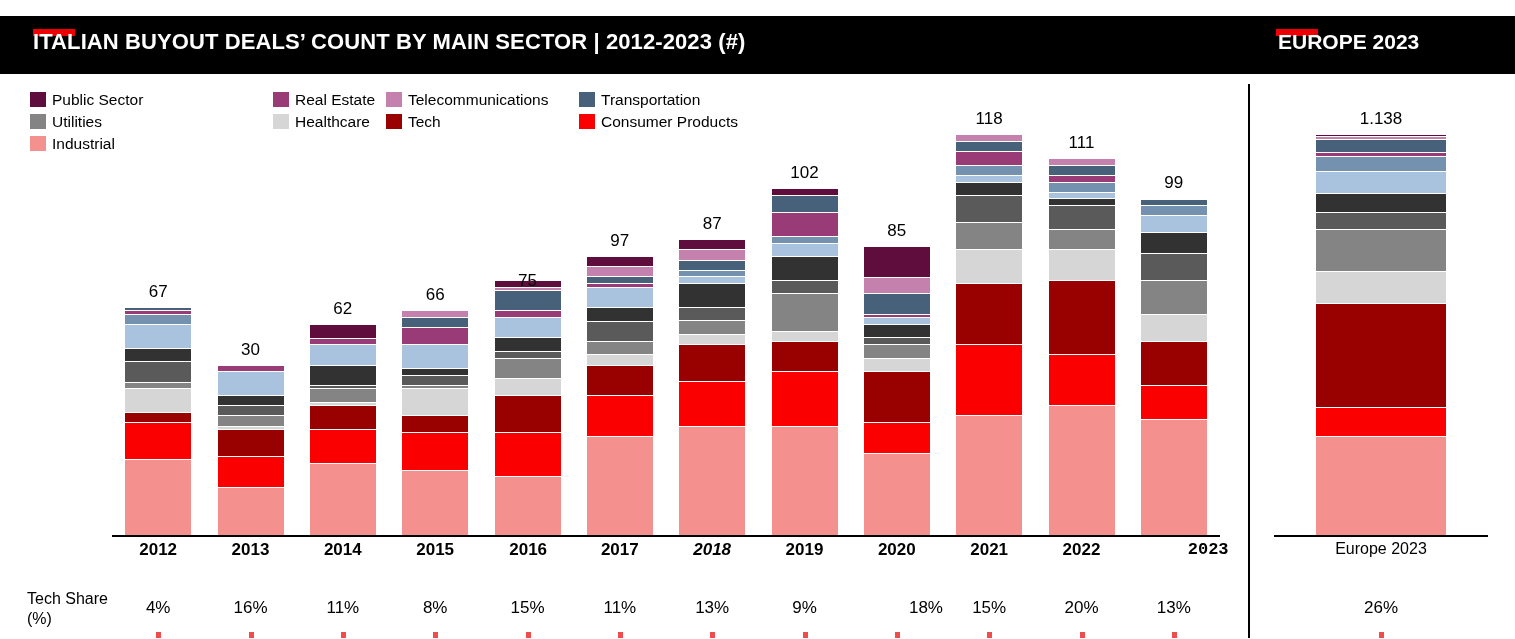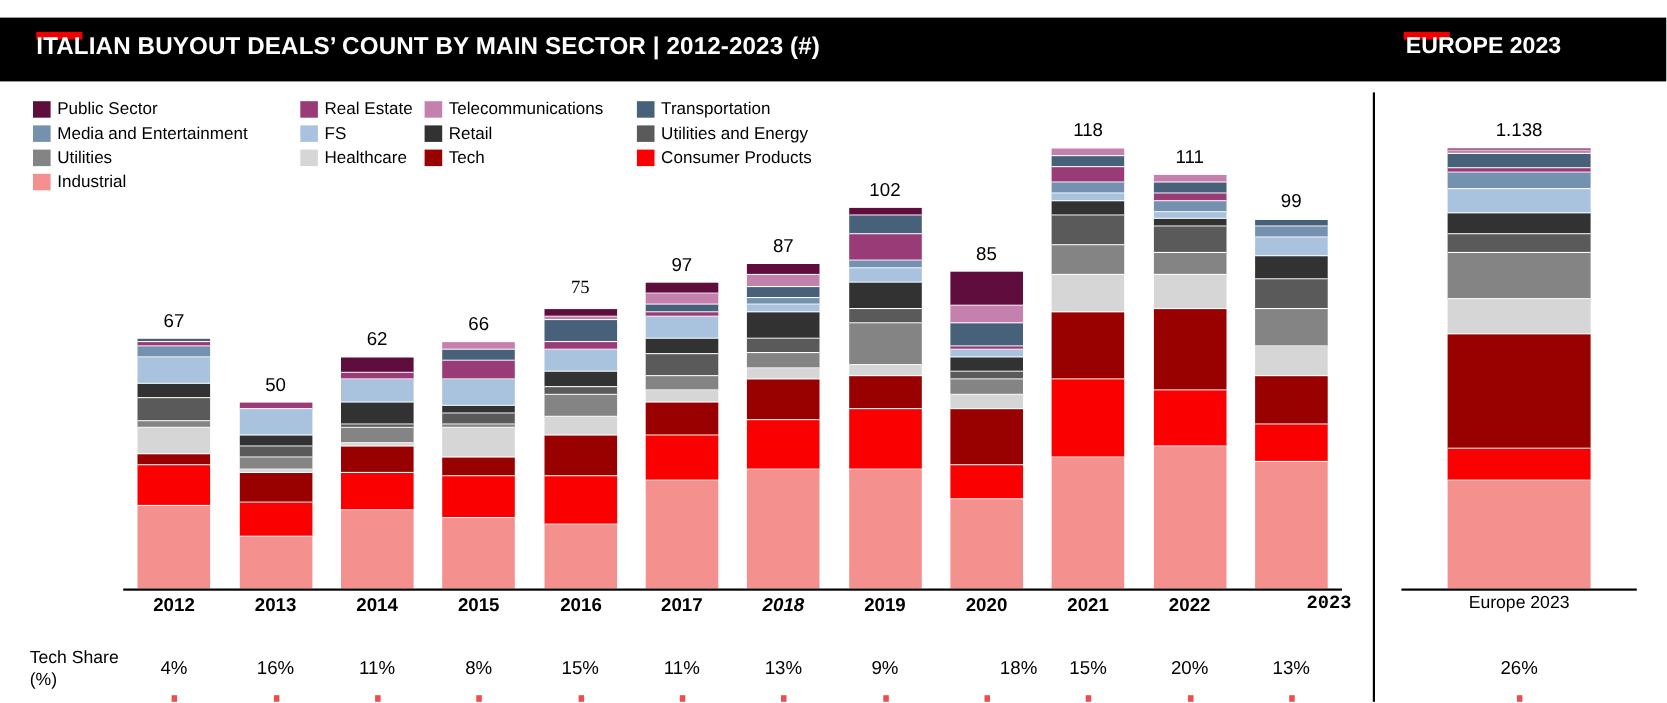--- a/index.html
+++ b/index.html
@@ -216,38 +216,20 @@
           <span class="legend-swatch" style="background: rgb(153, 59, 119);"></span>
           <span class="legend-label">Real Estate</span>
         </div>
         <div class="legend-item lc2">
           <span class="legend-swatch" style="background: rgb(196, 129, 174);"></span>
           <span class="legend-label">Telecommunications</span>
         </div>
         <div class="legend-item lc3">
           <span class="legend-swatch" style="background: rgb(70, 97, 121);"></span>
           <span class="legend-label">Transportation</span>
-        </div>
-      </div>
-      <div class="legend-row">
-        <div class="legend-item lc0">
-          <span class="legend-swatch" style="background: rgb(117, 145, 176);"></span>
-          <span class="legend-label">Media and Entertainment</span>
-        </div>
-        <div class="legend-item lc1">
-          <span class="legend-swatch" style="background: rgb(169, 194, 221);"></span>
-          <span class="legend-label">FS</span>
-        </div>
-        <div class="legend-item lc2">
-          <span class="legend-swatch" style="background: rgb(50, 50, 50);"></span>
-          <span class="legend-label">Retail</span>
-        </div>
-        <div class="legend-item lc3">
-          <span class="legend-swatch" style="background: rgb(90, 90, 90);"></span>
-          <span class="legend-label">Utilities and Energy</span>
         </div>
       </div>
       <div class="legend-row">
         <div class="legend-item lc0">
           <span class="legend-swatch" style="background: rgb(132, 132, 132);"></span>
           <span class="legend-label">Utilities</span>
         </div>
         <div class="legend-item lc1">
           <span class="legend-swatch" style="background: rgb(214, 214, 214);"></span>
           <span class="legend-label">Healthcare</span>
@@ -290,21 +272,21 @@
         <div class="seg" title="Real Estate: 2" style="background: rgb(153, 59, 119); height: 6.77966px;"></div>
         <div class="seg" title="FS: 7" style="background: rgb(169, 194, 221); height: 23.7288px;"></div>
         <div class="seg" title="Retail: 3" style="background: rgb(50, 50, 50); height: 10.1695px;"></div>
         <div class="seg" title="Utilities and Energy: 3" style="background: rgb(90, 90, 90); height: 10.1695px;"></div>
         <div class="seg" title="Services: 3" style="background: rgb(132, 132, 132); height: 10.1695px;"></div>
         <div class="seg" title="Healthcare: 1" style="background: rgb(214, 214, 214); height: 3.38983px;"></div>
         <div class="seg" title="Tech: 8" style="background: rgb(153, 0, 0); height: 27.1186px;"></div>
         <div class="seg" title="Consumer Products: 9" style="background: rgb(251, 0, 0); height: 30.5085px;"></div>
         <div class="seg" title="Industrial: 14" style="background: rgb(244, 145, 143); height: 47.4576px;"></div>
       </div>
-      <div class="bar-total" style="left: 138.5px; bottom: 175.492px;">50</div>
+      <div class="bar-total" style="left: 138.5px; bottom: 175.492px;">30</div>
       <div class="bar-group" style="left: 197.833px; width: 66px; height: 210.169px;">
         <div class="seg" title="Public Sector: 4" style="background: rgb(95, 13, 61); height: 13.5593px;"></div>
         <div class="seg" title="Real Estate: 2" style="background: rgb(153, 59, 119); height: 6.77966px;"></div>
         <div class="seg" title="FS: 6" style="background: rgb(169, 194, 221); height: 20.339px;"></div>
         <div class="seg" title="Retail: 6" style="background: rgb(50, 50, 50); height: 20.339px;"></div>
         <div class="seg" title="Utilities and Energy: 1" style="background: rgb(90, 90, 90); height: 3.38983px;"></div>
         <div class="seg" title="Services: 4" style="background: rgb(132, 132, 132); height: 13.5593px;"></div>
         <div class="seg" title="Healthcare: 1" style="background: rgb(214, 214, 214); height: 3.38983px;"></div>
         <div class="seg" title="Tech: 7" style="background: rgb(153, 0, 0); height: 23.7288px;"></div>
         <div class="seg" title="Consumer Products: 10" style="background: rgb(251, 0, 0); height: 33.8983px;"></div>
@@ -332,21 +314,21 @@
         <div class="seg" title="Real Estate: 2" style="background: rgb(153, 59, 119); height: 6.77966px;"></div>
         <div class="seg" title="FS: 6" style="background: rgb(169, 194, 221); height: 20.339px;"></div>
         <div class="seg" title="Retail: 4" style="background: rgb(50, 50, 50); height: 13.5593px;"></div>
         <div class="seg" title="Utilities and Energy: 2" style="background: rgb(90, 90, 90); height: 6.77966px;"></div>
         <div class="seg" title="Services: 6" style="background: rgb(132, 132, 132); height: 20.339px;"></div>
         <div class="seg" title="Healthcare: 5" style="background: rgb(214, 214, 214); height: 16.9492px;"></div>
         <div class="seg" title="Tech: 11" style="background: rgb(153, 0, 0); height: 37.2881px;"></div>
         <div class="seg" title="Consumer Products: 13" style="background: rgb(251, 0, 0); height: 44.0678px;"></div>
         <div class="seg" title="Industrial: 17" style="background: rgb(244, 145, 143); height: 57.6271px;"></div>
       </div>
-      <div class="bar-total" style="left: 415.5px; bottom: 264px; font-family: Liberation Serif, serif;">75</div>
+      <div class="bar-total" style="left: 415.5px; bottom: 244px;">75</div>
       <div class="bar-group" style="left: 474.833px; width: 66px; height: 277.966px;">
         <div class="seg" title="Public Sector: 3" style="background: rgb(95, 13, 61); height: 10.1695px;"></div>
         <div class="seg" title="Telecommunications: 3" style="background: rgb(196, 129, 174); height: 10.1695px;"></div>
         <div class="seg" title="Transportation: 2" style="background: rgb(70, 97, 121); height: 6.77966px;"></div>
         <div class="seg" title="Real Estate: 1" style="background: rgb(153, 59, 119); height: 3.38983px;"></div>
         <div class="seg" title="FS: 6" style="background: rgb(169, 194, 221); height: 20.339px;"></div>
         <div class="seg" title="Retail: 4" style="background: rgb(50, 50, 50); height: 13.5593px;"></div>
         <div class="seg" title="Utilities and Energy: 6" style="background: rgb(90, 90, 90); height: 20.339px;"></div>
         <div class="seg" title="Services: 4" style="background: rgb(132, 132, 132); height: 13.5593px;"></div>
         <div class="seg" title="Healthcare: 3" style="background: rgb(214, 214, 214); height: 10.1695px;"></div>

